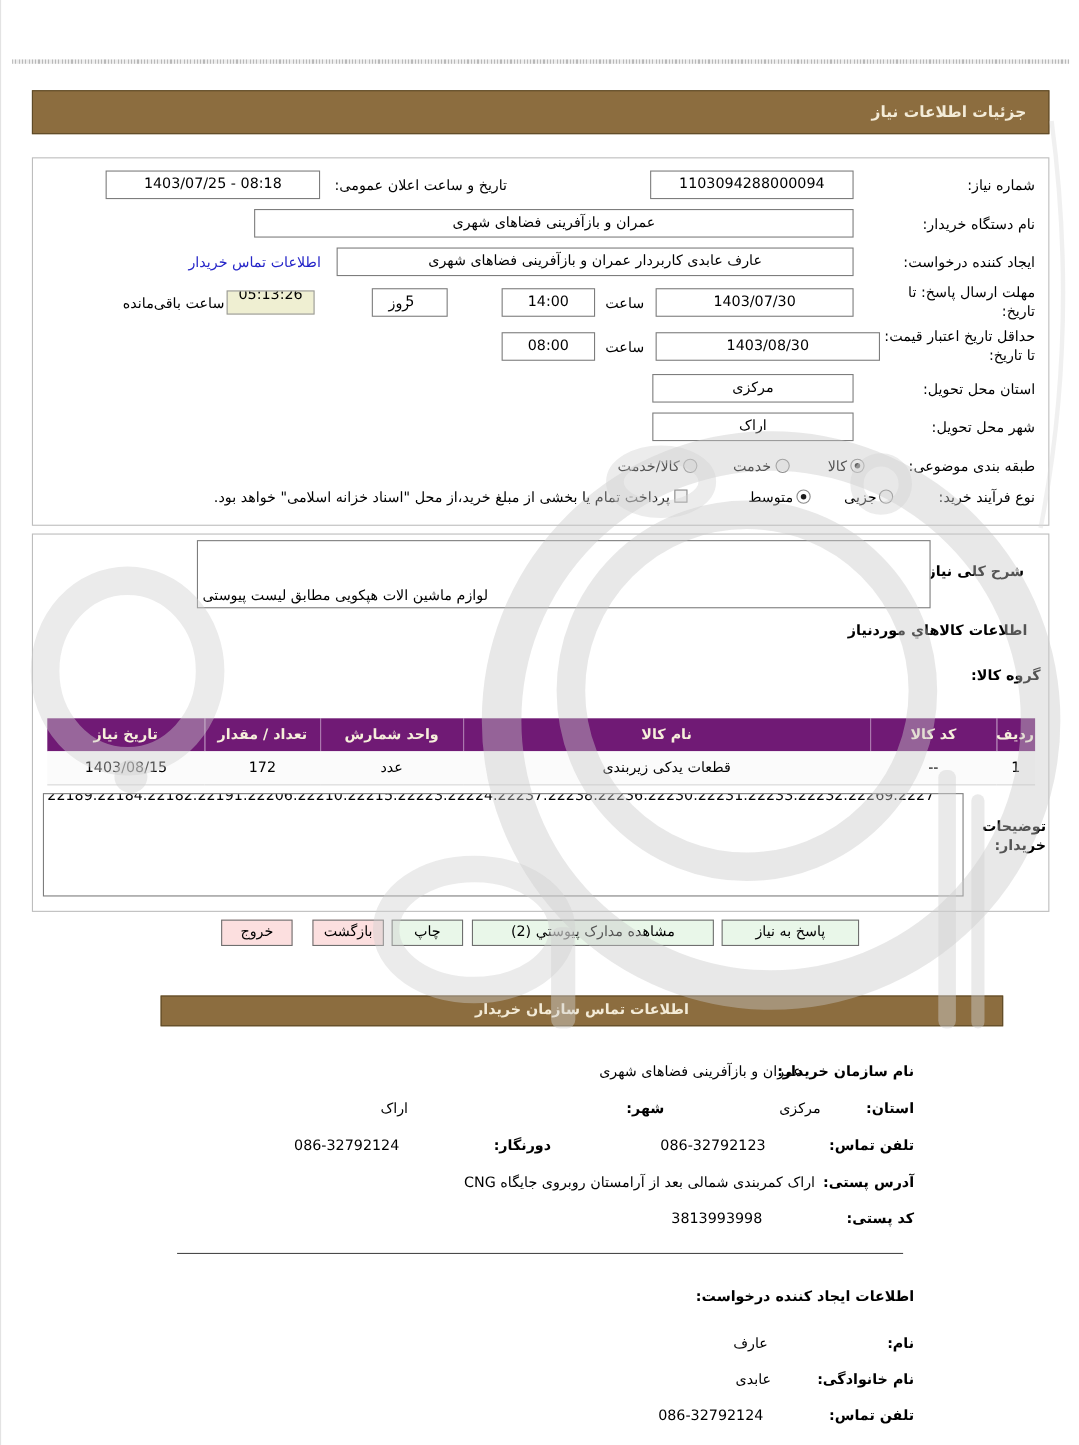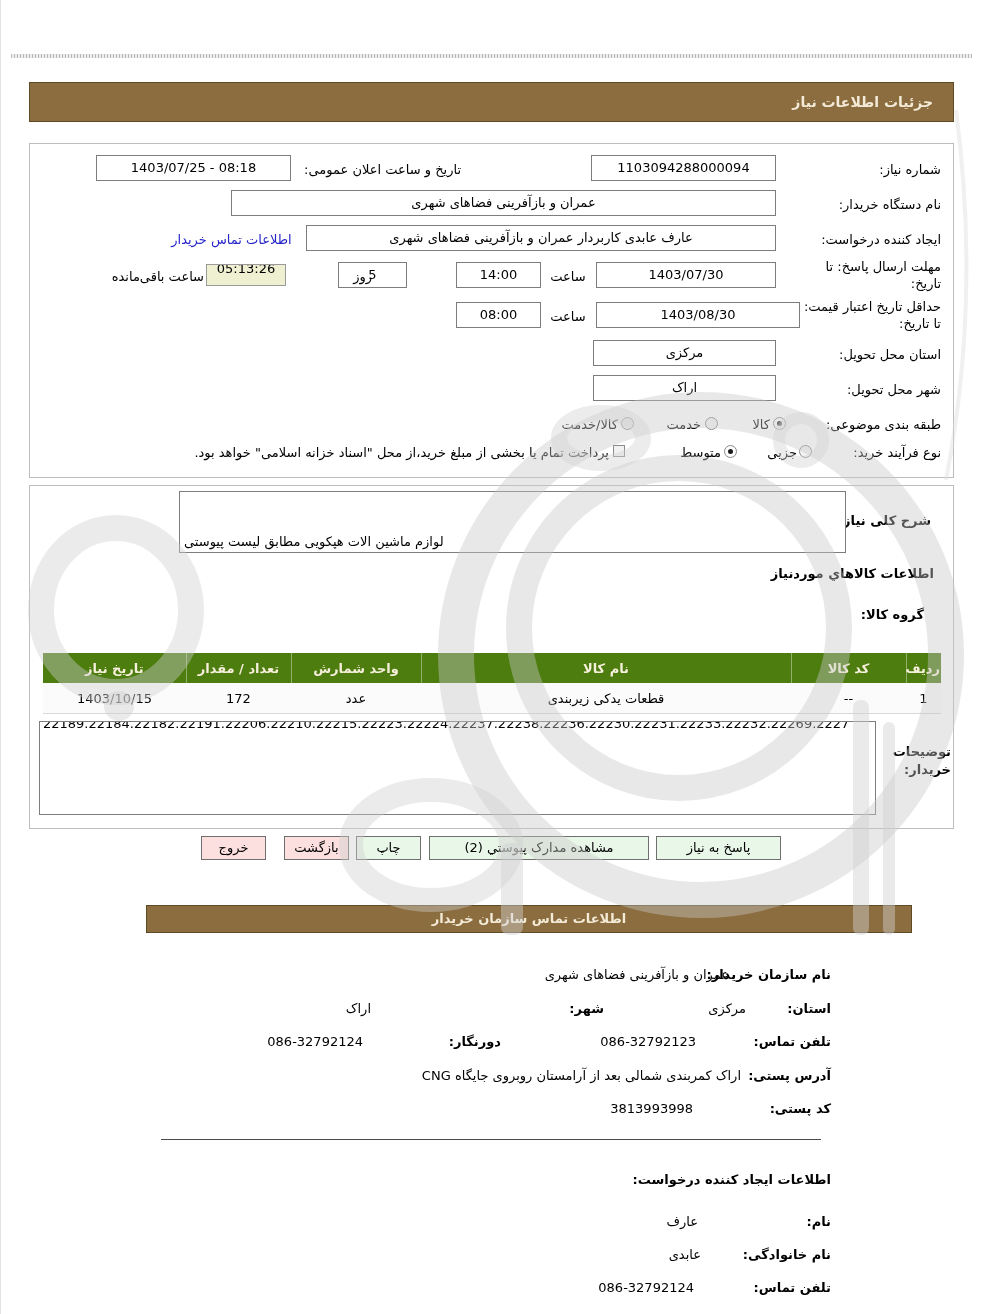--- a/index.html
+++ b/index.html
@@ -26,21 +26,21 @@
        box-sizing:border-box;}
   .btn{position:absolute;height:24px;line-height:22px;text-align:center;border:1px solid #6f6f6f;
        box-sizing:border-box;font-size:13px;cursor:pointer;}
   .btn.green{background:#e9f7e9;}
   .btn.pink{background:#fcdfdf;}
   .countdown{position:absolute;left:205px;top:264px;width:80px;height:22px;background:#efefd2;
        border:1px solid #9a9a9a;box-sizing:border-box;overflow:hidden;text-align:center;}
   .countdown span{display:block;margin-top:-6px;line-height:20px;}
   table.goods{position:absolute;left:42px;top:653px;width:898px;border-collapse:collapse;
        table-layout:fixed;font-size:13px;}
-  table.goods th{background:#4d7c0f;color:#f6efdb;height:28px;font-weight:bold;
+  table.goods th{background:#701a75;color:#f6efdb;height:28px;font-weight:bold;
        border-left:1px solid rgba(255,255,255,.4);}
   table.goods th:last-child{border-left:none;}
   table.goods td{background:#fbfbfb;height:28px;text-align:center;border-bottom:1px solid #d8d8d8;}
   .topline{position:absolute;left:10px;top:54px;width:961px;height:4px;
        background:repeating-linear-gradient(90deg,#b9b9b9 0 1px,#ededed 1px 3px);}
   .hr{position:absolute;left:160px;top:1139px;width:660px;border-top:1px solid #4a4a4a;}
   .wm{position:absolute;left:0;top:0;z-index:30;pointer-events:none;}
 </style>
 </head>
 <body>
@@ -106,21 +106,21 @@
 
   <div class="abs box" style="left:28px;top:485px;width:925px;height:344px;"></div>
 
   <div class="lbl b" style="right:51px;top:512px;">شرح کلی نیاز:</div>
   <div class="ta" style="left:178px;top:491px;width:667px;height:62px;">
     <div style="padding:2px 4px;text-align:left;margin-top:40px;">لوازم ماشین الات هپکویی مطابق لیست پیوستی</div>
   </div>
 
   <div class="lbl b" style="right:48px;top:565px;">اطلاعات کالاهاي موردنیاز</div>
 
-  <div class="lbl b" style="right:58px;top:606px;margin-left:32px;">گروه کالا:</div>
+  <div class="lbl b" style="right:36px;top:606px;margin-left:32px;">گروه کالا:</div>
 
   <table class="goods">
     <colgroup>
       <col style="width:35px">
         <col style="width:115px">
         <col style="width:370px">
       <col style="width:130px">
         <col style="width:105px">
         <col style="width:143px">
     </colgroup>
@@ -134,21 +134,21 @@
           <th>تاریخ نیاز</th>
         </tr>
       </thead>
     <tbody>
         <tr>
           <td>1</td>
           <td>--</td>
           <td>قطعات یدکی زیربندی</td>
           <td>عدد</td>
           <td>172</td>
-          <td>1403/10/15</td>
+          <td>1403/08/15</td>
         </tr>
       </tbody>
   </table>
 
   <div class="lbl b wrap" style="right:31px;top:743px;width:78px;line-height:18px;">توضیحات خریدار:</div>
   <div class="ta" style="left:38px;top:721px;width:837px;height:94px;">
     <div class="ltr" style="display:block;margin-top:-7px;padding:0 3px;text-align:left;line-height:18px;">22189.22184.22182.22191.22206.22210.22215.22223.22224.22237.22238.22236.22230.22231.22233.22232.22269.2227</div>
   </div>
 
   <div class="btn green" style="left:655px;top:836px;width:125px;">پاسخ به نیاز</div>

